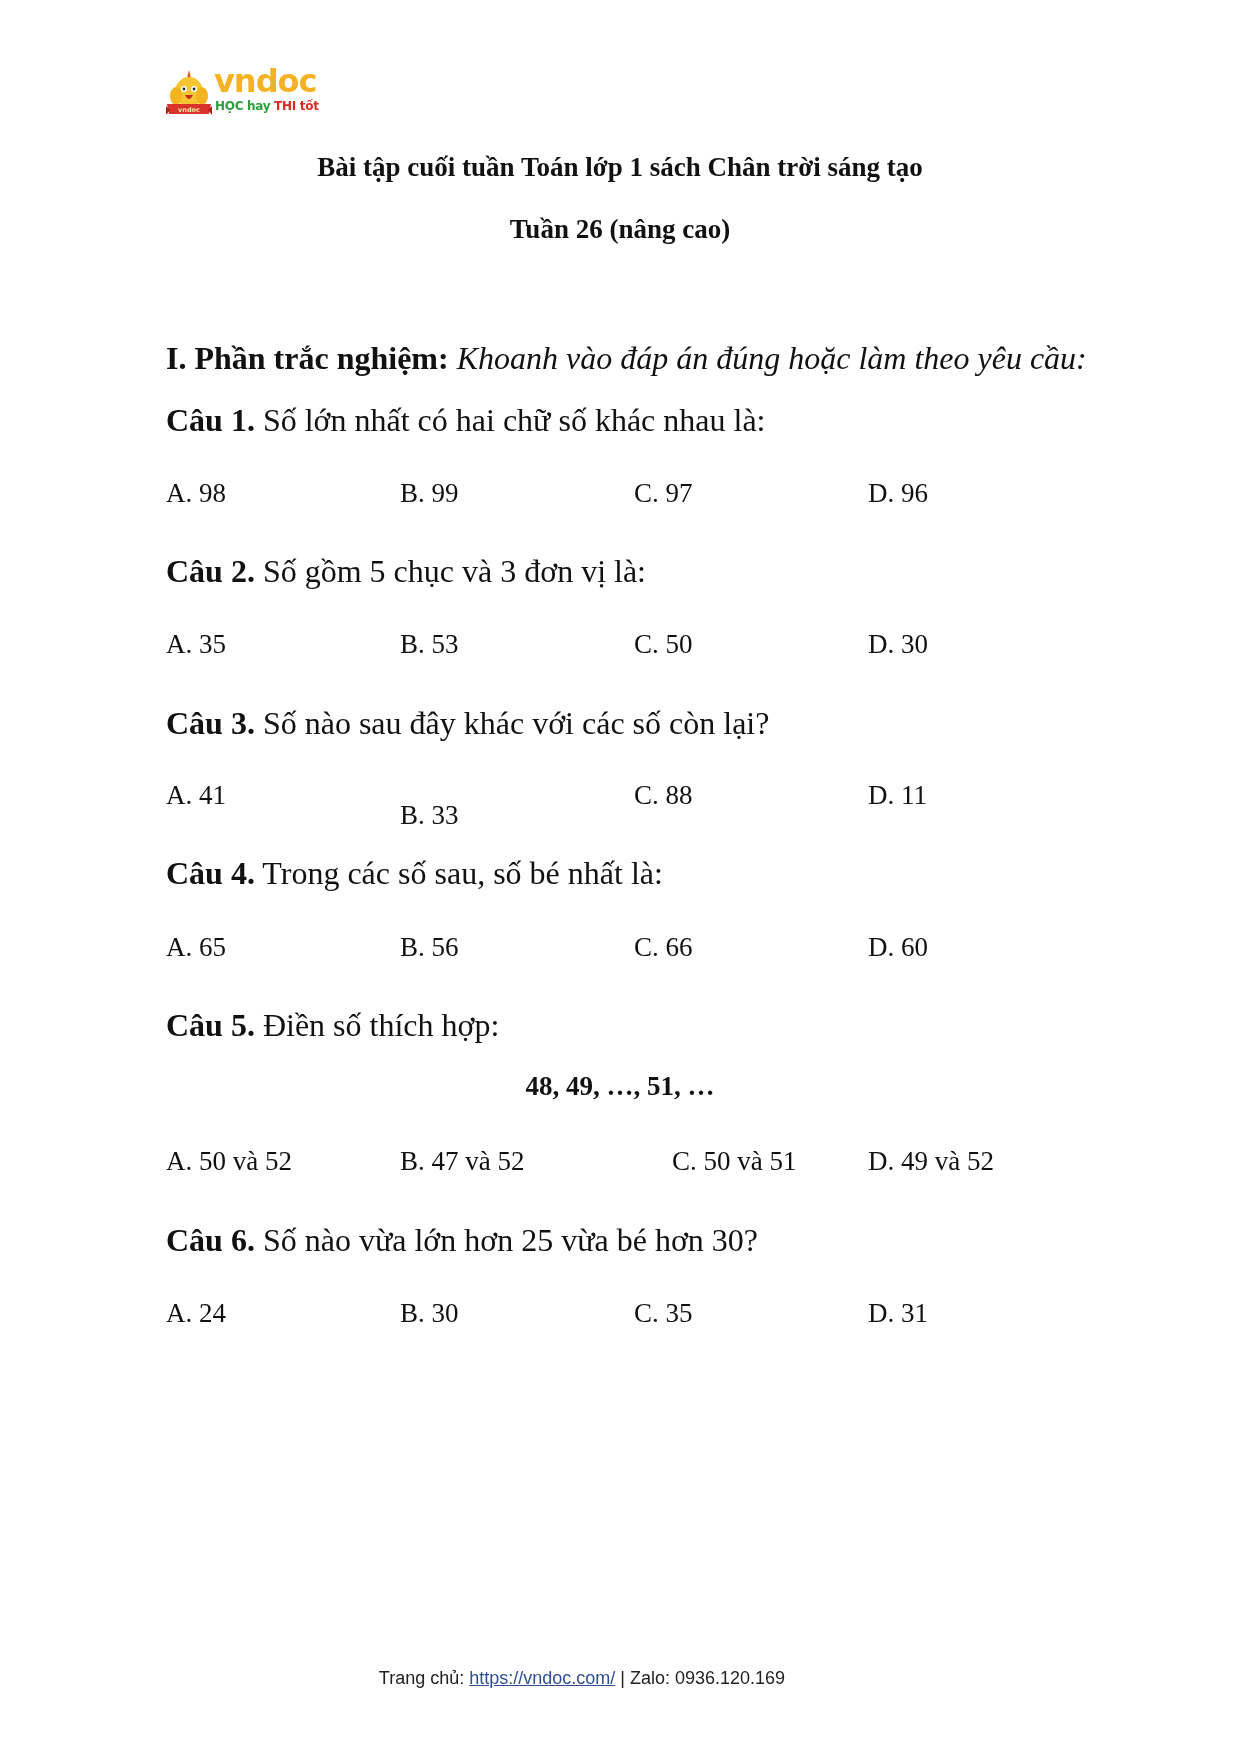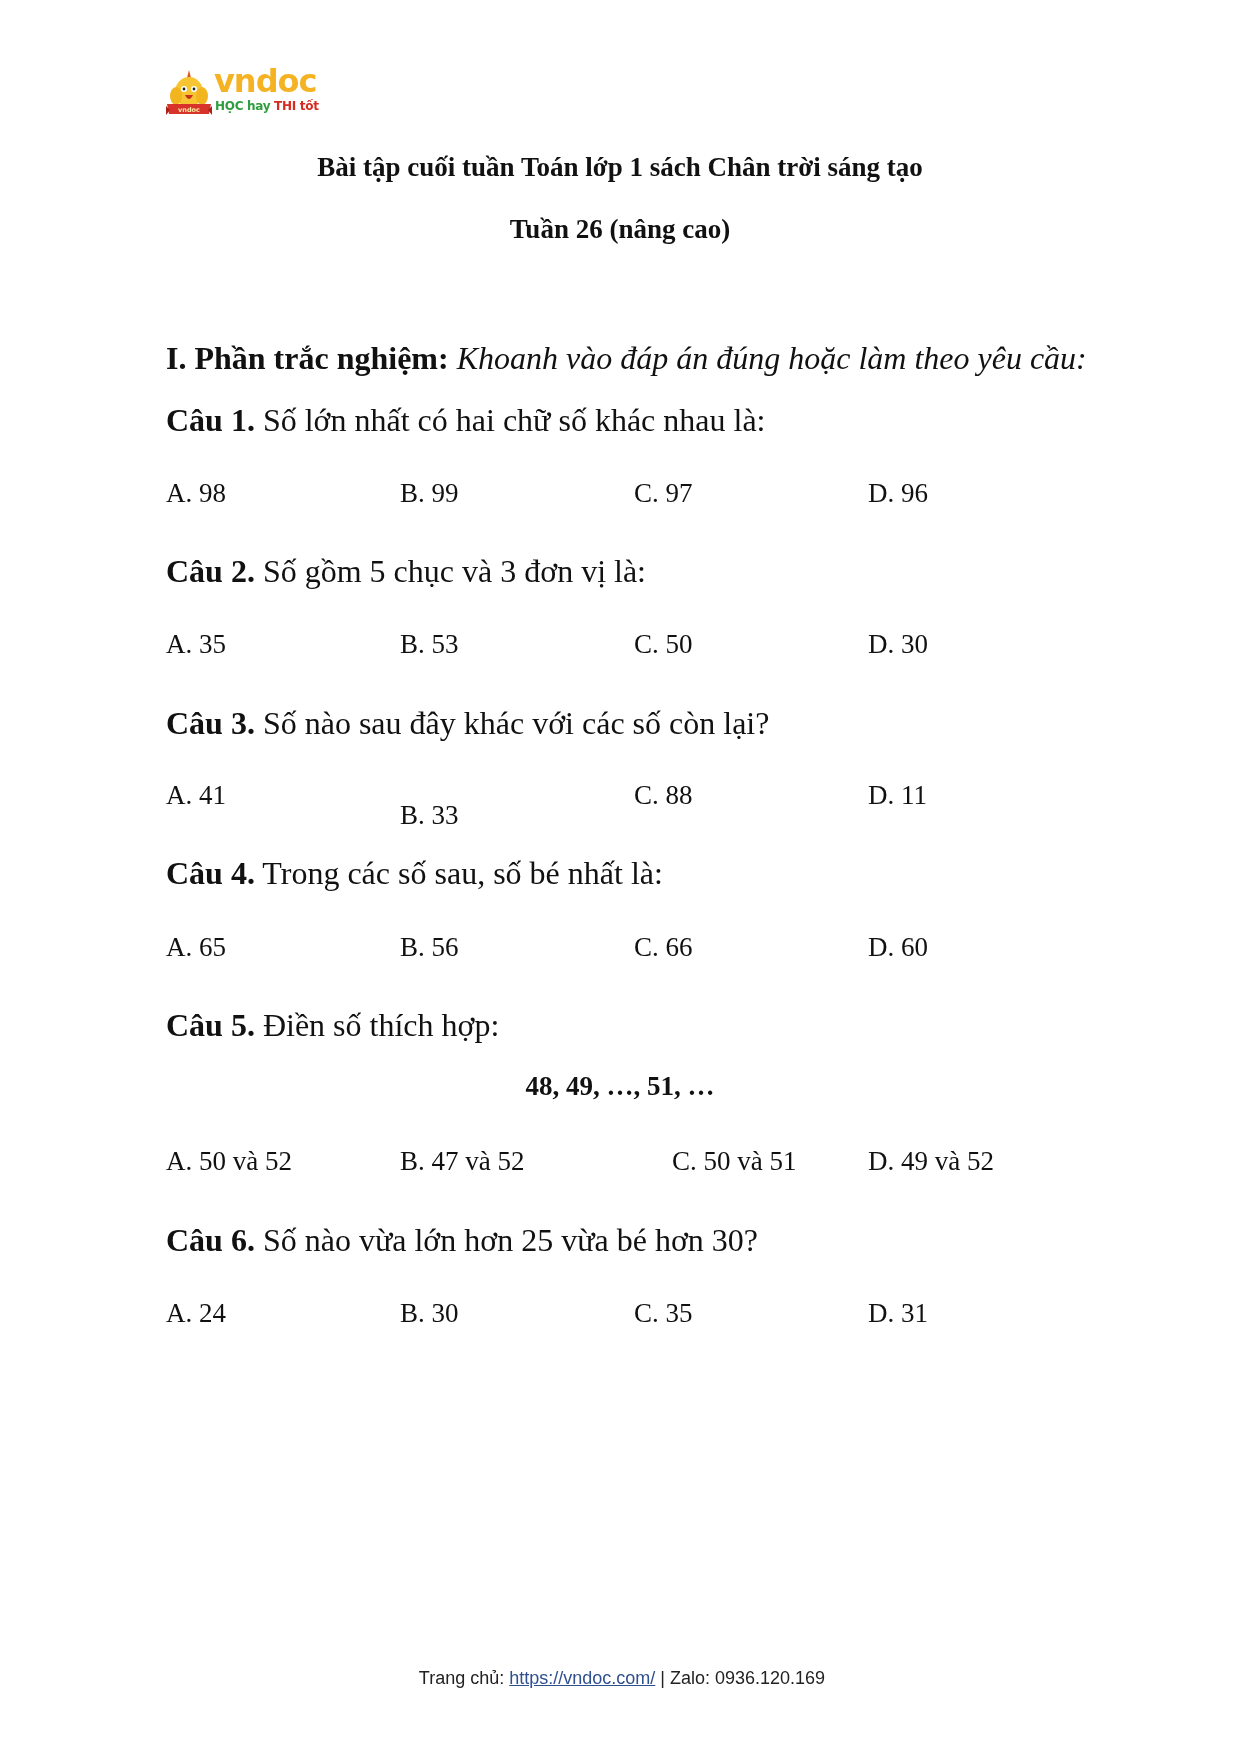--- a/index.html
+++ b/index.html
@@ -14,21 +14,21 @@
                   font-weight: bold; font-size: 12px; letter-spacing: -0.3px; }
   .slogan .green { color: #2e9e3e; text-align: center; }
   .slogan .red { color: #d62b1f; }
   .title { left: 0; width: 1240px; text-align: center; font-weight: bold; font-size: 27px; }
   .line { left: 166px; font-size: 32px; }
   .line b { font-weight: bold; }
   .line i { font-style: italic; }
   .opt { font-size: 27px; }
   .seq { left: 0; width: 1240px; text-align: center; font-weight: bold; font-size: 27px; font-family: Liberation Serif, serif; }
   .footer { left: 0; width: 1164px; text-align: center; font-family: "Liberation Sans", sans-serif;
-            font-size: 18px; color: #222; margin-left: 40px; }
+            font-size: 18px; color: #222; }
   .footer a { color: #2f4f8f; text-decoration: underline; }
 </style>
 </head>
 <body>
 
 <div class="abs logo">
   <svg class="mascot" viewBox="0 0 46 52">
     <path d="M23 2 L25 10 L21 10 Z" fill="#e0551c"></path>
     <ellipse cx="23" cy="24" rx="14" ry="15" fill="#f7c531"></ellipse>
     <ellipse cx="10" cy="28" rx="6" ry="9" fill="#f2b520"></ellipse>

